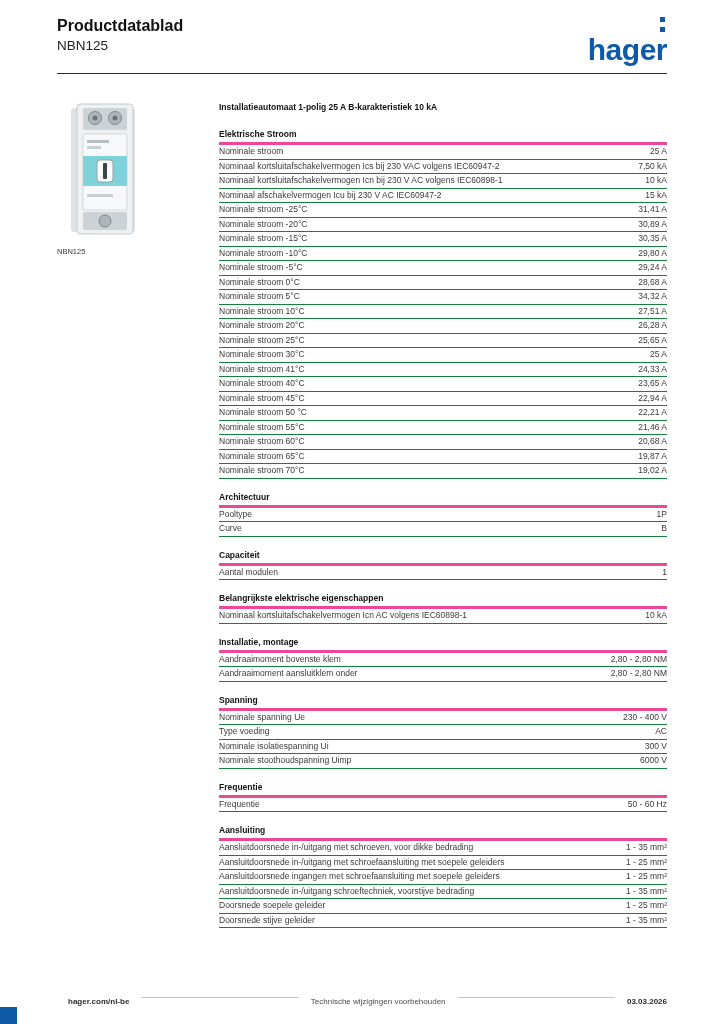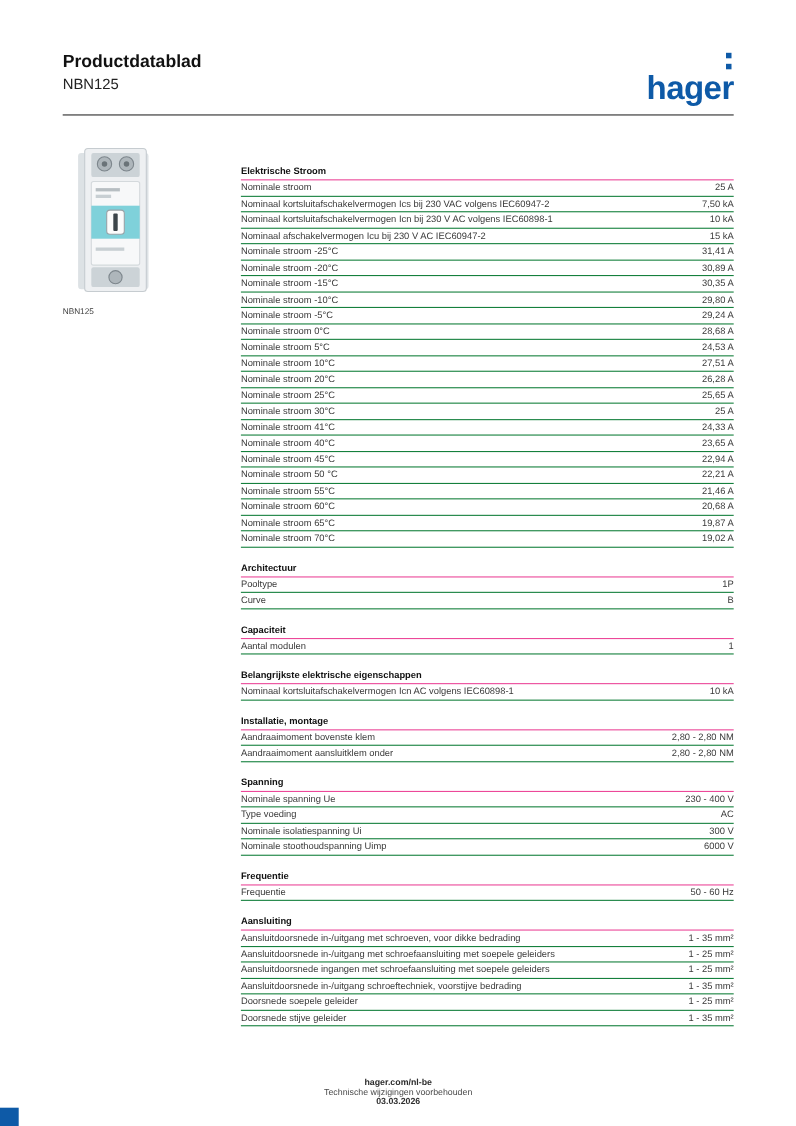--- a/index.html
+++ b/index.html
@@ -8,21 +8,21 @@
   body {
     background: #ffffff;
     font-family: "Liberation Sans", "DejaVu Sans", sans-serif;
     color: #1a1a1a;
     position: relative;
     overflow: hidden;
   }
   .page { padding: 17px 57px 0 57px; height: 100%; position: relative; }
 
   
-  .header { display: flex; justify-content: space-between; align-items: flex-start; margin-top: 31px; }
+  .header { display: flex; justify-content: space-between; align-items: flex-start; }
   .doc-title { font-size: 16px; font-weight: bold; line-height: 1.15; color: #111; }
   .doc-subtitle { font-size: 13.5px; margin-top: 3px; color: #222; }
   .logo { display: flex; align-items: flex-end; color: var(--blue); flex-direction: column; }
   .logo-colon { display: flex; flex-direction: column; gap: 4.5px; margin-right: 2px; margin-bottom: 5px; }
   .logo-colon i { width: 5px; height: 5px; background: var(--blue); display: block; }
   .logo-text { font-size: 30px; font-weight: bold; letter-spacing: -0.5px; line-height: 0.85; }
   .header-rule { border-bottom: 1px solid #2b2b2b; margin-top: 11px; }
 
   
   .content { display: flex; align-items: flex-start; margin-top: 28px; }
@@ -32,35 +32,35 @@
   .image-caption { font-size: 7.5px; color: #3c3c3c; margin-top: 9px; }
 
   .main-col { flex: 1; min-width: 0; }
   .product-heading { font-size: 8.5px; font-weight: bold; line-height: 10px; color: #111; }
   .tech-heading { font-size: 8.5px; font-weight: bold; line-height: 10px; margin-top: 23px; color: #111; }
   #sections { margin-top: 17px; }
   .spec-section { margin-top: 13px; }
   .spec-section:first-child { margin-top: 0; }
   .section-title {
     font-size: 8.5px; font-weight: bold; color: #111;
-    padding-bottom: 3px; border-bottom: 1px solid #ec4899; line-height: 10px;
+    padding-bottom: 3px; border-bottom: 3px solid #ec4899; line-height: 10px;
   }
   .spec-row {
     display: flex; justify-content: space-between; align-items: baseline;
     border-bottom: 1px solid #15803d;
     padding: 2px 0;
     font-size: 8.5px; line-height: 9.5px; color: #3a3a3a;
   }
   .spec-label { padding-right: 10px; }
   .spec-value { white-space: nowrap; text-align: right; }
 
   
   .footer {
-    position: absolute; left: 57px; right: 57px; bottom: 18px;
-    display: flex; align-items: center; font-size: 8px; color: #2d2d2d; flex-direction: column;
+    position: absolute; left: 68px; right: 57px; bottom: 18px;
+    display: flex; align-items: flex-start; font-size: 8px; color: #2d2d2d;
   }
   .footer-line { flex: 1; height: 1px; background: #c4c4c4; margin: 0 12px; }
   .footer-left, .footer-right { font-weight: bold; white-space: nowrap; }
   .footer-center { color: #4a4a4a; white-space: nowrap; }
   .corner-square { position: absolute; left: 0; bottom: 0; width: 17px; height: 17px; background: var(--blue); }
 </style>
 </head>
 <body>
 
 <div class="page">
@@ -99,20 +99,21 @@
           <rect x="30" y="44" width="14" height="3" fill="#c8cfd3"></rect>
           <rect x="30" y="92" width="26" height="3" fill="#c8cfd3"></rect>
           <rect x="26" y="110" width="44" height="18" rx="2" fill="#ccd3d7"></rect>
           <circle cx="48" cy="119" r="6" fill="#aeb6bb" stroke="#7d868c"></circle>
         </svg>
       </div>
       <div class="image-caption">NBN125</div>
     </aside>
 
     <main class="main-col">
+      <div class="product-heading">Installatieautomaat 1-polig 25 A B-karakteristiek 10 kA</div>
       <div id="sections">
           <section class="spec-section">
             <div class="section-title">Elektrische Stroom</div>
             <div class="spec-row">
               <span class="spec-label">Nominale stroom</span>
               <span class="spec-value">25 A</span>
             </div>
             <div class="spec-row">
               <span class="spec-label">Nominaal kortsluitafschakelvermogen Ics bij 230 VAC volgens IEC60947-2</span>
               <span class="spec-value">7,50 kA</span>
@@ -144,21 +145,21 @@
             <div class="spec-row">
               <span class="spec-label">Nominale stroom -5°C</span>
               <span class="spec-value">29,24 A</span>
             </div>
             <div class="spec-row">
               <span class="spec-label">Nominale stroom 0°C</span>
               <span class="spec-value">28,68 A</span>
             </div>
             <div class="spec-row">
               <span class="spec-label">Nominale stroom 5°C</span>
-              <span class="spec-value">24,53 A</span>
+              <span class="spec-value">34,32 A</span>
             </div>
             <div class="spec-row">
               <span class="spec-label">Nominale stroom 10°C</span>
               <span class="spec-value">27,51 A</span>
             </div>
             <div class="spec-row">
               <span class="spec-label">Nominale stroom 20°C</span>
               <span class="spec-value">26,28 A</span>
             </div>
             <div class="spec-row">

